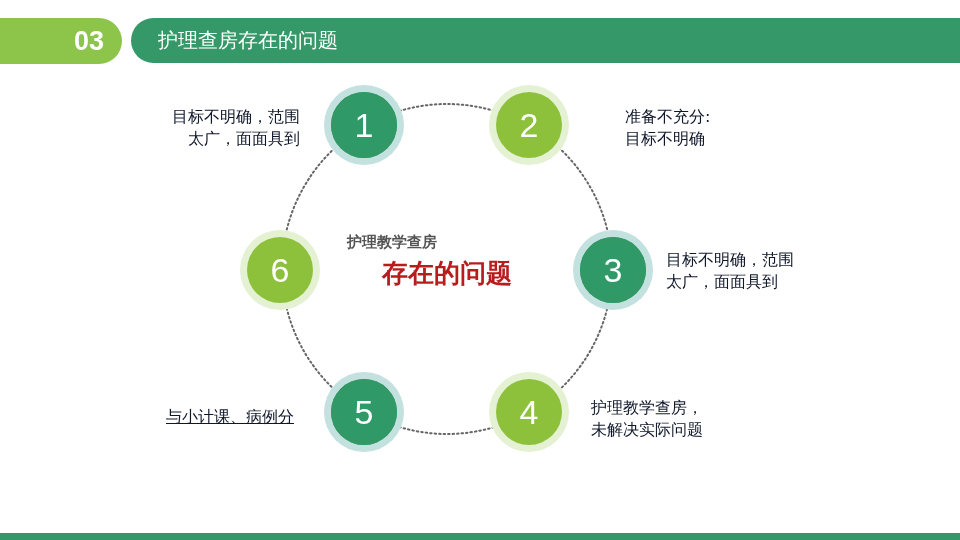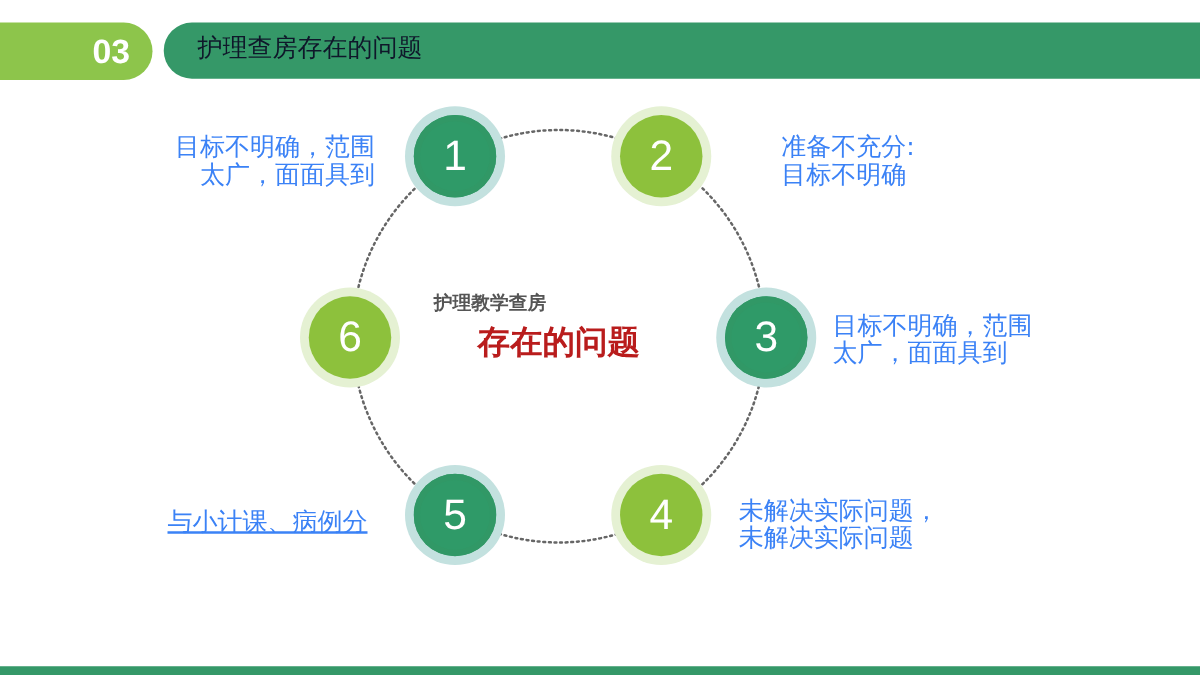--- a/index.html
+++ b/index.html
@@ -4,32 +4,32 @@
 <style>
   html, body { margin:0; padding:0; }
   body { width:960px; height:540px; position:relative; background:#ffffff; overflow:hidden;
          font-family:"DejaVu Sans","Liberation Sans",sans-serif; }
   .num-pill { position:absolute; left:0; top:18px; width:122px; height:46px; background:#8dc54b;
               border-radius:0 23px 23px 0; }
   .num-pill span { position:absolute; right:18px; top:0; line-height:46px; font-size:27px; font-weight:bold;
                    color:#ffffff; font-family:"Liberation Sans",sans-serif; }
   .title-pill { position:absolute; left:131px; top:18px; width:829px; height:45px; background:#359868;
                 border-radius:23px 0 0 23px; }
-  .title-pill span { position:absolute; left:27px; top:0; line-height:45px; font-size:20px; color:#0f172a;
-                     font-family:Liberation Mono, monospace; }
+  .title-pill span { position:absolute; left:27px; top:0; line-height:45px; font-size:20px; color:#ffffff;
+                     font-family:Liberation Sans, sans-serif; }
   .ring-svg { position:absolute; left:0; top:0; }
   .node { position:absolute; width:80px; height:80px; border-radius:50%; }
   .node .inner { position:absolute; left:7px; top:7px; width:66px; height:66px; border-radius:50%;
                  text-align:center; line-height:66px; font-size:34px; color:#ffffff;
                  font-family:"Liberation Sans",sans-serif; }
   .node.dark { background:#c3e1df; }
   .node.dark .inner { background:#2f9a68; box-shadow: inset 0 0 0 5px #319866; }
   .node.light { background:#e5f1d3; }
   .node.light .inner { background:#8dc13c; }
-  .desc { position:absolute; font-size:20px; line-height:22px; color:#3b82f6; white-space:nowrap; }
+  .desc { position:absolute; font-size:16px; line-height:22px; color:#0f172a; white-space:nowrap; }
   .desc.right { text-align:right; }
   .center-sub { position:absolute; left:347px; top:233px; width:200px; text-align:left; font-size:15px;
                 font-weight:bold; color:#555555; }
   .center-main { position:absolute; left:347px; top:256px; width:200px; text-align:center; font-size:26px;
                  font-weight:bold; color:#b91c1c; }
   .bottom-bar { position:absolute; left:0; top:533px; width:960px; height:7px; background:#359868; }
 </style>
 </head>
 <body>
 
@@ -68,21 +68,21 @@
 </div>
 <div class="desc" style="left:666px; top:249px;">
   <div>目标不明确，范围</div>
   <div>太广，面面具到</div>
 </div>
 
 <div class="node light" style="left:489px; top:372px;">
   <div class="inner">4</div>
 </div>
 <div class="desc" style="left:591px; top:397px;">
-  <div>未解决实际问题，</div>
+  <div>护理教学查房，</div>
   <div>未解决实际问题</div>
 </div>
 
 <div class="node dark" style="left:324px; top:372px;">
   <div class="inner">5</div>
 </div>
 <div class="desc right" style="right:666px; top:406px;text-decoration:underline;">
   <div>与小计课、病例分</div>
 </div>
 

